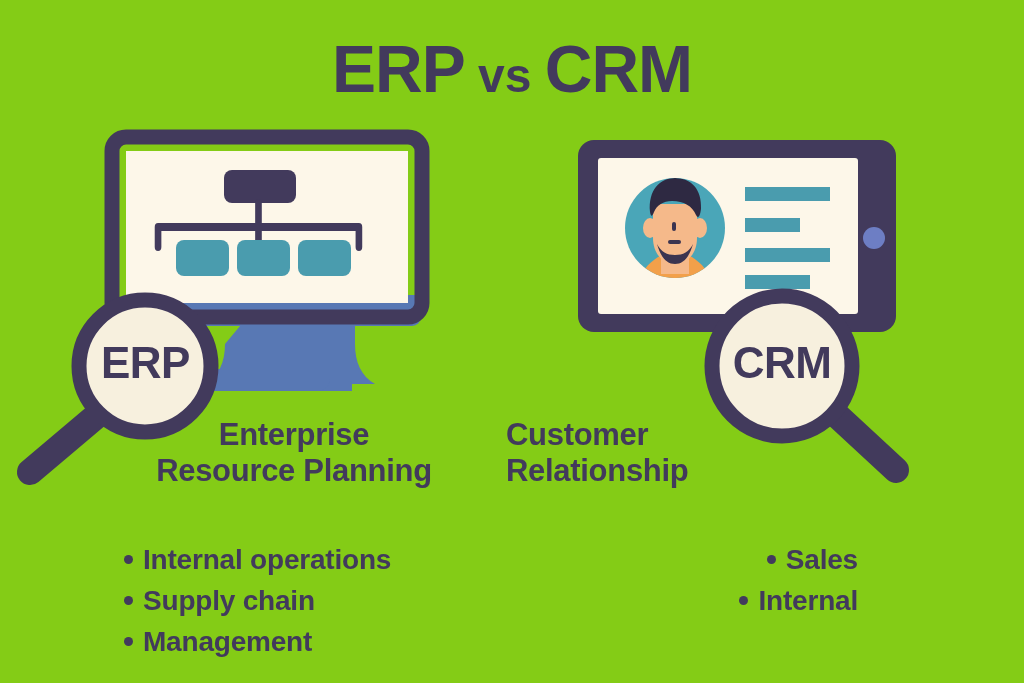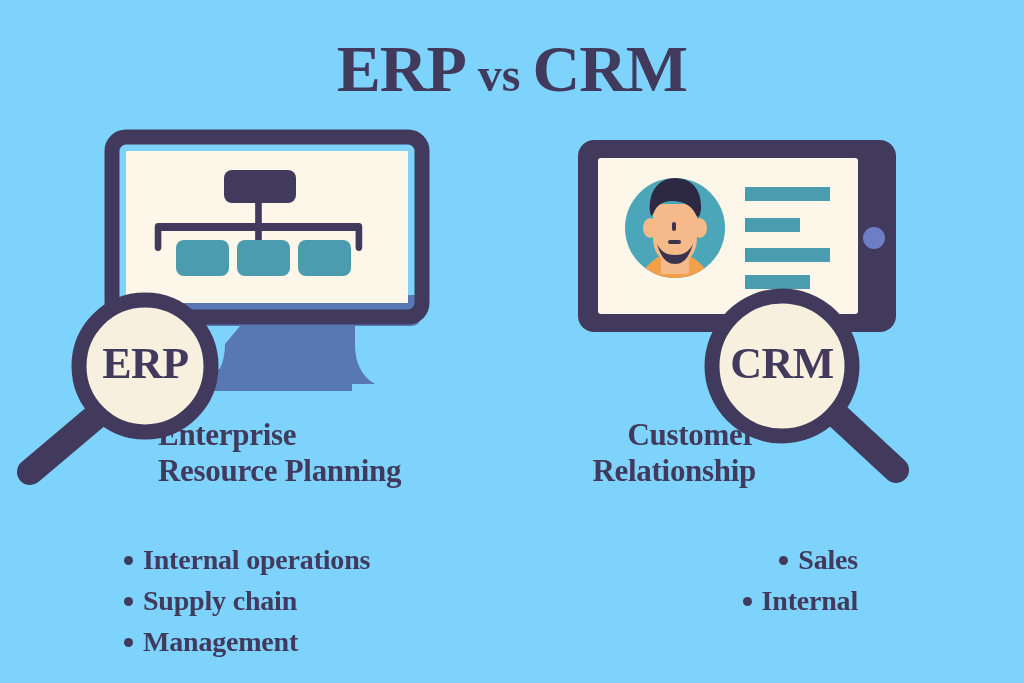--- a/index.html
+++ b/index.html
@@ -4,23 +4,23 @@
 <style>
   html, body {
     margin: 0;
     padding: 0;
     background: #faf3e1;
   }
   #canvas {
     position: relative;
     width: 1024px;
     height: 683px;
-    background: #7dd3fc;
+    background: #84cc16;
     overflow: hidden;
-    font-family: Liberation Serif, serif;
+    font-family: Liberation Sans, sans-serif;
     -webkit-font-smoothing: antialiased;
   }
 
   
   #title {
     position: absolute;
     left: 0;
     top: 36px;
     width: 1024px;
     text-align: center;
@@ -49,29 +49,30 @@
   
   .heading {
     position: absolute;
     color: #423a5c;
     font-size: 31px;
     font-weight: bold;
     line-height: 1.17;
     letter-spacing: -0.3px;
   }
   #erp-heading {
-    left: 158px;
+    left: 142px;
     top: 417px;
     width: 304px;
+    text-align: center;
   }
   #crm-heading {
     left: 506px;
     top: 417px;
     width: 250px;
-    text-align: right;
+    text-align: left;
   }
 
   .bullets {
     position: absolute;
     margin: 12px;
     padding: 0;
     list-style: none;
     color: #423a5c;
     font-size: 28px;
     font-weight: bold;

